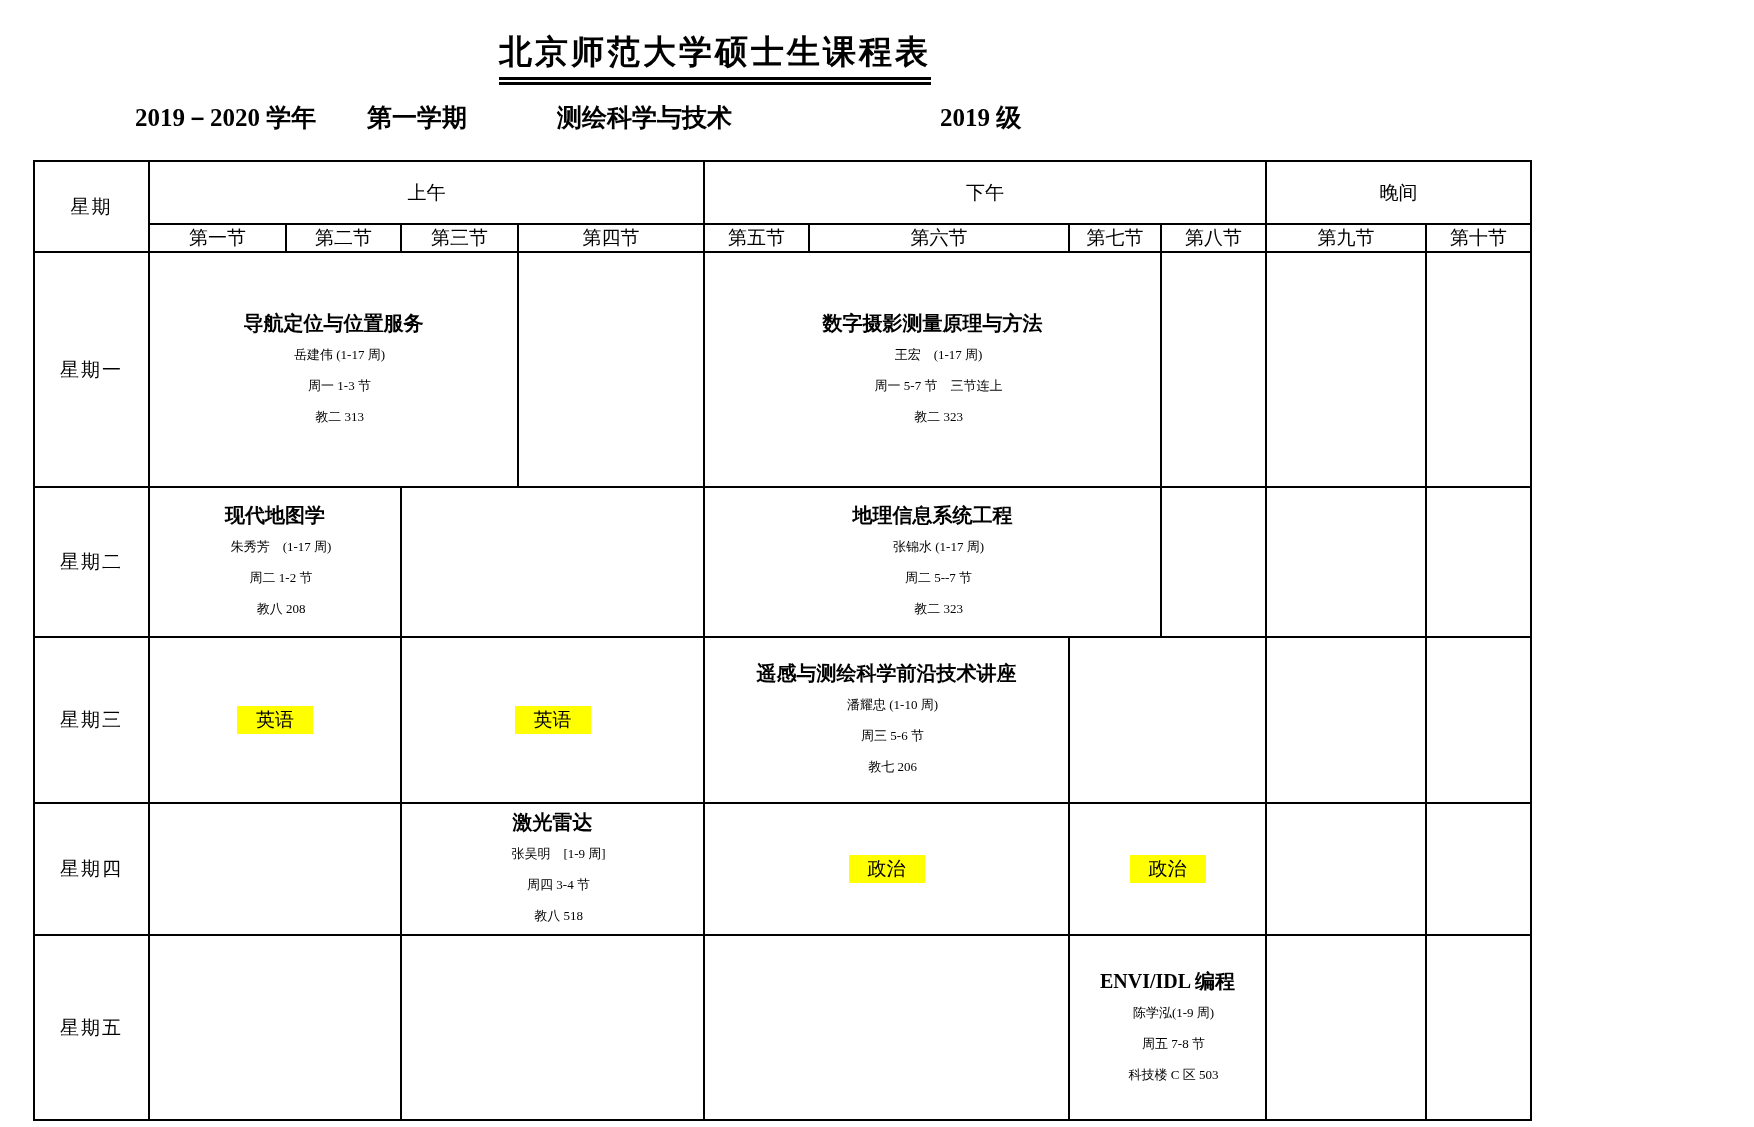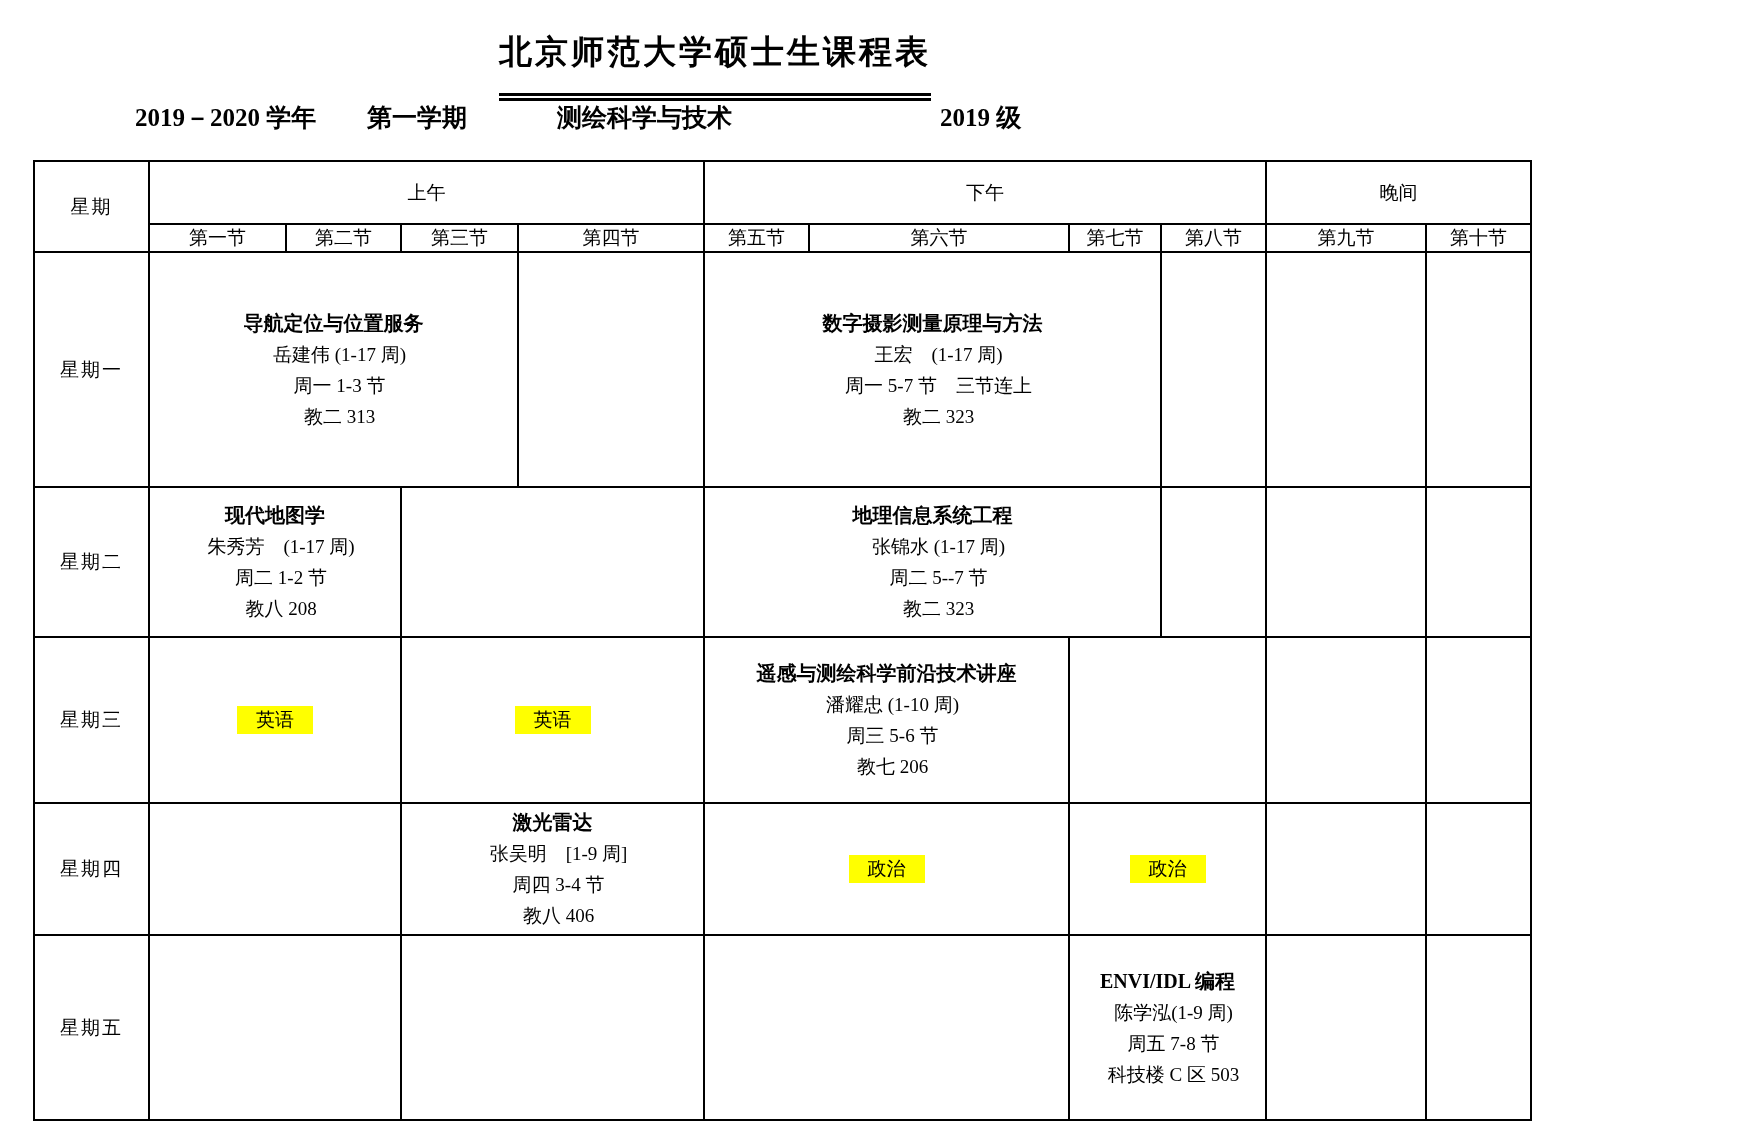--- a/index.html
+++ b/index.html
@@ -3,41 +3,41 @@
 <meta charset="utf-8">
 <style>
   html,body{margin:0;padding:0;}
   body{
     width:1754px;height:1127px;position:relative;background:#ffffff;
     font-family:"Liberation Serif","DejaVu Serif",serif;color:#000;
   }
   .page-title-wrap{position:absolute;top:30px;left:0;width:1430px;text-align:center;}
   .page-title{
     display:inline-block;font-size:33px;font-weight:bold;letter-spacing:3px;
-    padding-bottom:18px;border-bottom:8px double #000;
+    padding-bottom:2px;border-bottom:8px double #000;
   }
   .subtitle span{position:absolute;top:101px;font-size:25px;font-weight:bold;white-space:pre;}
   .sub-year{left:135px;}
   .sub-term{left:367px;}
   .sub-major{left:557px;}
   .sub-grade{left:940px;}
 
   table.timetable{
     position:absolute;left:33px;top:160px;width:1497px;
     border-collapse:collapse;table-layout:fixed;
   }
   .timetable td{
     border:2px solid #000;text-align:center;vertical-align:middle;
     padding:0;font-size:19px;overflow:hidden;
   }
   .hdr{font-size:21px;}
   .day{font-size:26px;letter-spacing:2px;border-radius:18px;}
   .corner{font-size:26px;letter-spacing:2px;}
   .ctitle{font-weight:bold;font-size:20px;line-height:31px;white-space:pre;}
-  .cline{font-size:19px;line-height:31px;white-space:pre;margin-left:12px;}
+  .cline{font-size:13px;line-height:31px;white-space:pre;margin-left:12px;}
   .hl{display:inline-block;background:#ffff00;padding:1px 19px;font-size:19px;}
 </style>
 </head>
 <body>
 
 <div class="page-title-wrap">
   <span class="page-title">北京师范大学硕士生课程表</span>
 </div>
 
 <div class="subtitle">
@@ -142,21 +142,21 @@
     <td></td>
   </tr>
 
   <tr style="height:132px">
     <td class="day">星期四</td>
     <td colspan="2"></td>
     <td colspan="2">
       <div class="ctitle">激光雷达</div>
       <div class="cline">张吴明　[1-9 周]</div>
       <div class="cline">周四 3-4 节</div>
-      <div class="cline">教八 406</div>
+      <div class="cline">教八 518</div>
     </td>
     <td colspan="2">
       <span class="hl" style="background: rgb(255, 255, 0);">政治</span>
     </td>
     <td colspan="2">
       <span class="hl" style="background: rgb(255, 255, 0);">政治</span>
     </td>
     <td></td>
     <td></td>
   </tr>

